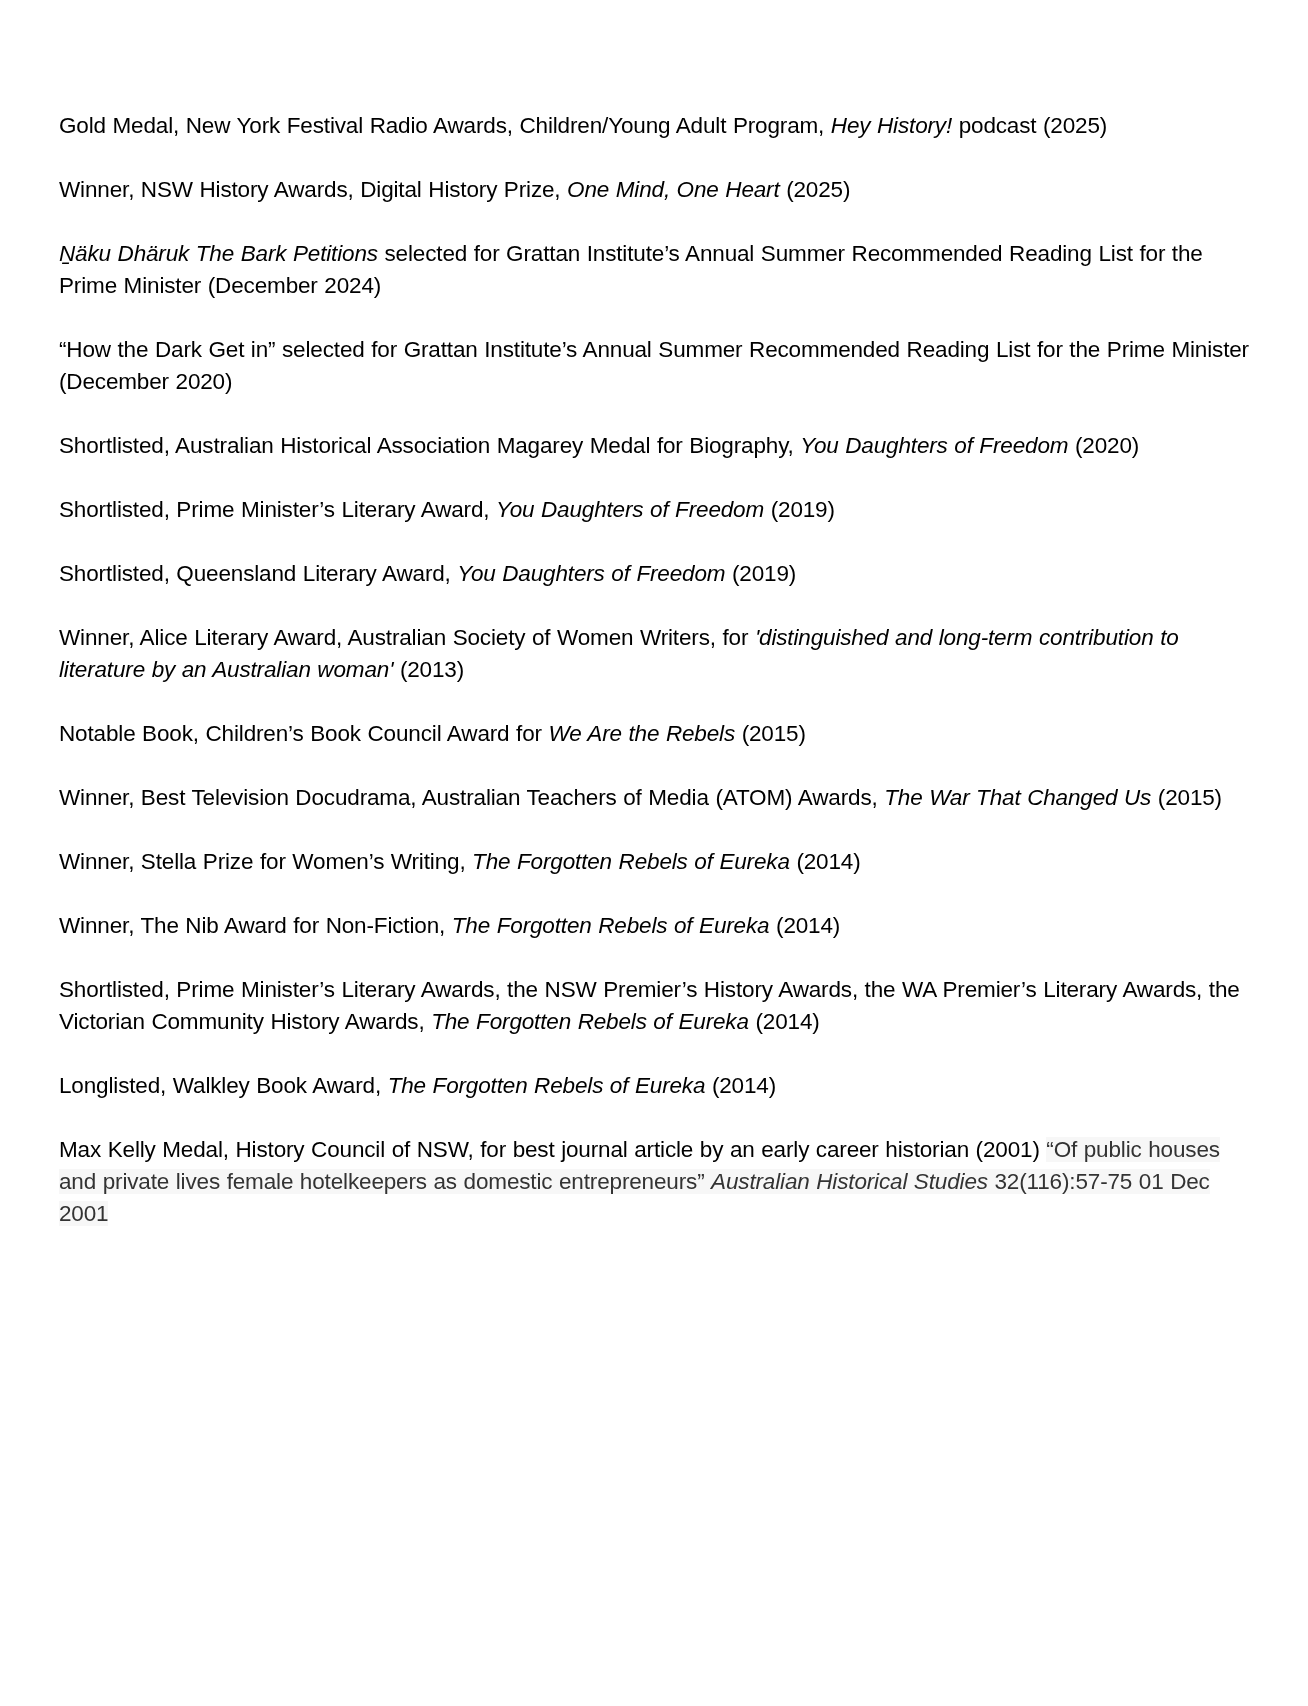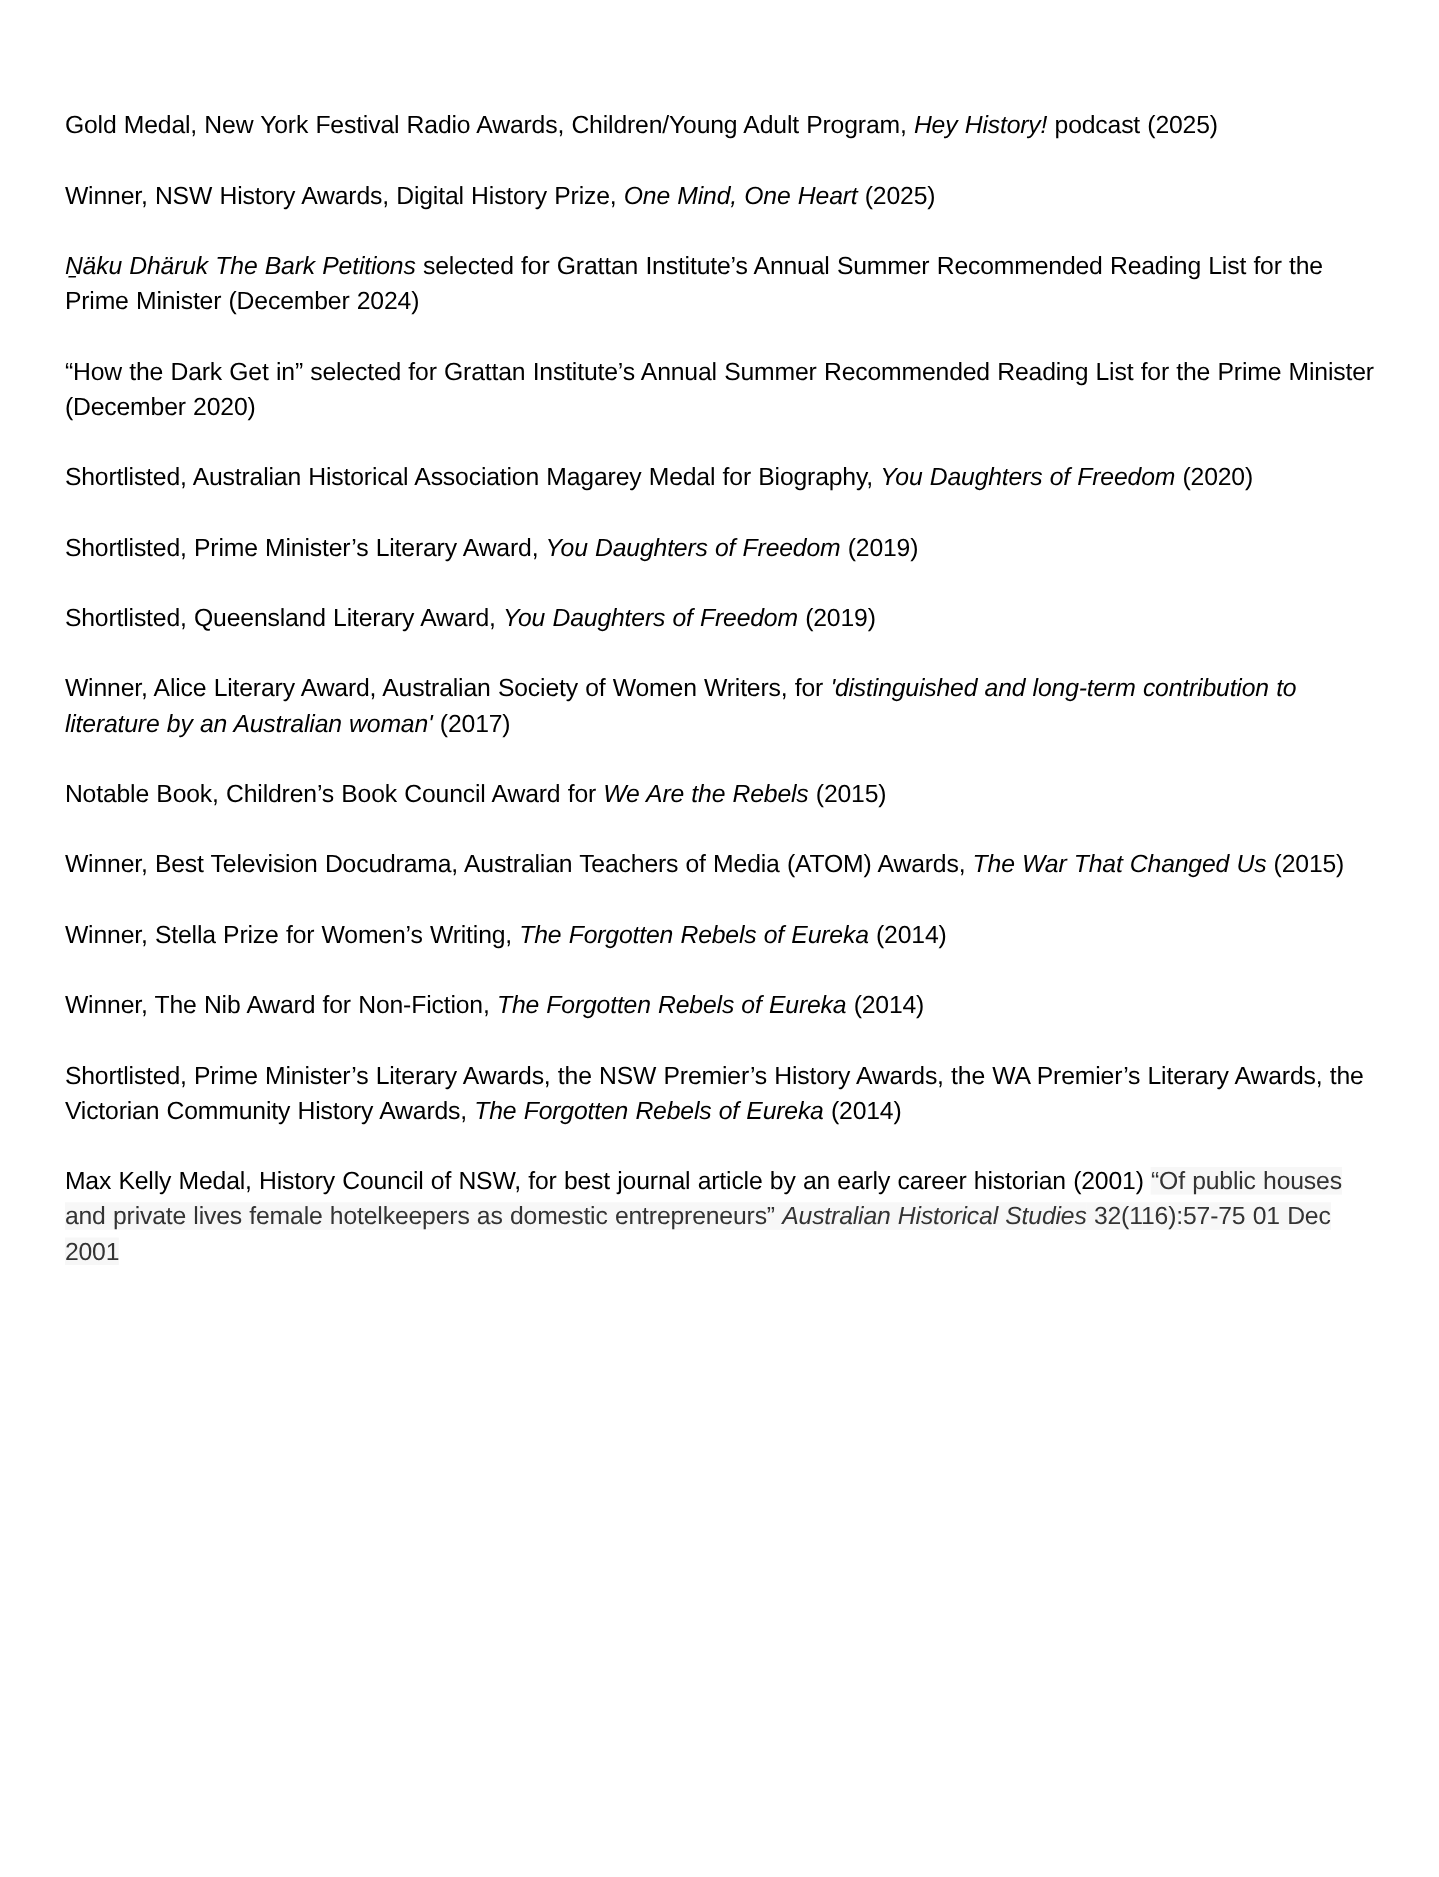--- a/index.html
+++ b/index.html
@@ -3,37 +3,38 @@
   <meta charset="utf-8">
   <style>
     html, body { margin: 0; padding: 0; background: #ffffff; }
     body {
       width: 1308px; height: 1706px; position: relative; overflow: hidden;
       font-family: "Liberation Sans", "DejaVu Sans", sans-serif;
       color: #000;
     }
     .page { position: absolute; left: 59px; top: 98px; width: 1200px; }
     .entry {
-      font-size: 22.5px; line-height: 32px; margin: 0 0 32px 0;
+      font-size: 22.5px; line-height: 32px; margin: 12px 0 32px 0;
       letter-spacing: -0.15px; word-spacing: 0.5px;
     }
     .entry .it { font-style: italic; }
     .entry .hl { background: #f7f7f7; color: #333; }
   </style>
 </head>
 <body>
 
 <div class="page" id="awards-list">
     <p class="entry"><span>Gold Medal, New York Festival Radio Awards, Children/Young Adult Program, </span><span class="it">Hey History!</span><span> podcast (2025)</span></p>
     <p class="entry"><span>Winner, NSW History Awards, Digital History Prize, </span><span class="it">One Mind, One Heart</span><span> (2025)</span></p>
     <p class="entry"><span class="it">Ṉäku Dhäruk The Bark Petitions</span><span> selected for Grattan Institute’s Annual Summer Recommended Reading List for the Prime Minister (December 2024)</span></p>
     <p class="entry"><span>“How the Dark Get in” selected for Grattan Institute’s Annual Summer Recommended Reading List for the Prime Minister (December 2020)</span></p>
     <p class="entry"><span>Shortlisted, Australian Historical Association Magarey Medal for Biography, </span><span class="it">You Daughters of Freedom</span><span> (2020)</span></p>
     <p class="entry"><span>Shortlisted, Prime Minister’s Literary Award, </span><span class="it">You Daughters of Freedom</span><span> (2019)</span></p>
     <p class="entry"><span>Shortlisted, Queensland Literary Award, </span><span class="it">You Daughters of Freedom</span><span> (2019)</span></p>
-    <p class="entry"><span>Winner, Alice Literary Award, Australian Society of Women Writers, for </span><span class="it">'distinguished and long-term contribution to literature by an Australian woman'</span><span> (2017)</span></p>
+    <p class="entry"><span>Winner, Alice Literary Award, Australian Society of Women Writers, for </span><span class="it">'distinguished and long-term contribution to literature by an Australian woman'</span><span> (2013)</span></p>
     <p class="entry"><span>Notable Book, Children’s Book Council Award for </span><span class="it">We Are the Rebels</span><span> (2015)</span></p>
     <p class="entry"><span>Winner, Best Television Docudrama, Australian Teachers of Media (ATOM) Awards, </span><span class="it">The War That Changed Us</span><span> (2015)</span></p>
     <p class="entry"><span>Winner, Stella Prize for Women’s Writing, </span><span class="it">The Forgotten Rebels of Eureka</span><span> (2014)</span></p>
     <p class="entry"><span>Winner, The Nib Award for Non-Fiction, </span><span class="it">The Forgotten Rebels of Eureka</span><span> (2014)</span></p>
     <p class="entry"><span>Shortlisted, Prime Minister’s Literary Awards, the NSW Premier’s History Awards, the WA Premier’s Literary Awards, the Victorian Community History Awards, </span><span class="it">The Forgotten Rebels of Eureka</span><span> (2014)</span></p>
+    <p class="entry"><span>Longlisted, Walkley Book Award, </span><span class="it">The Forgotten Rebels of Eureka</span><span> (2014)</span></p>
     <p class="entry"><span>Max Kelly Medal, History Council of NSW, for best journal article by an early career historian (2001) </span><span class="hl">“Of public houses and private lives female hotelkeepers as domestic entrepreneurs” </span><span class="it hl">Australian Historical Studies</span><span class="hl"> 32(116):57-75 01 Dec 2001</span></p>
   </div>
 
 </body></html>

